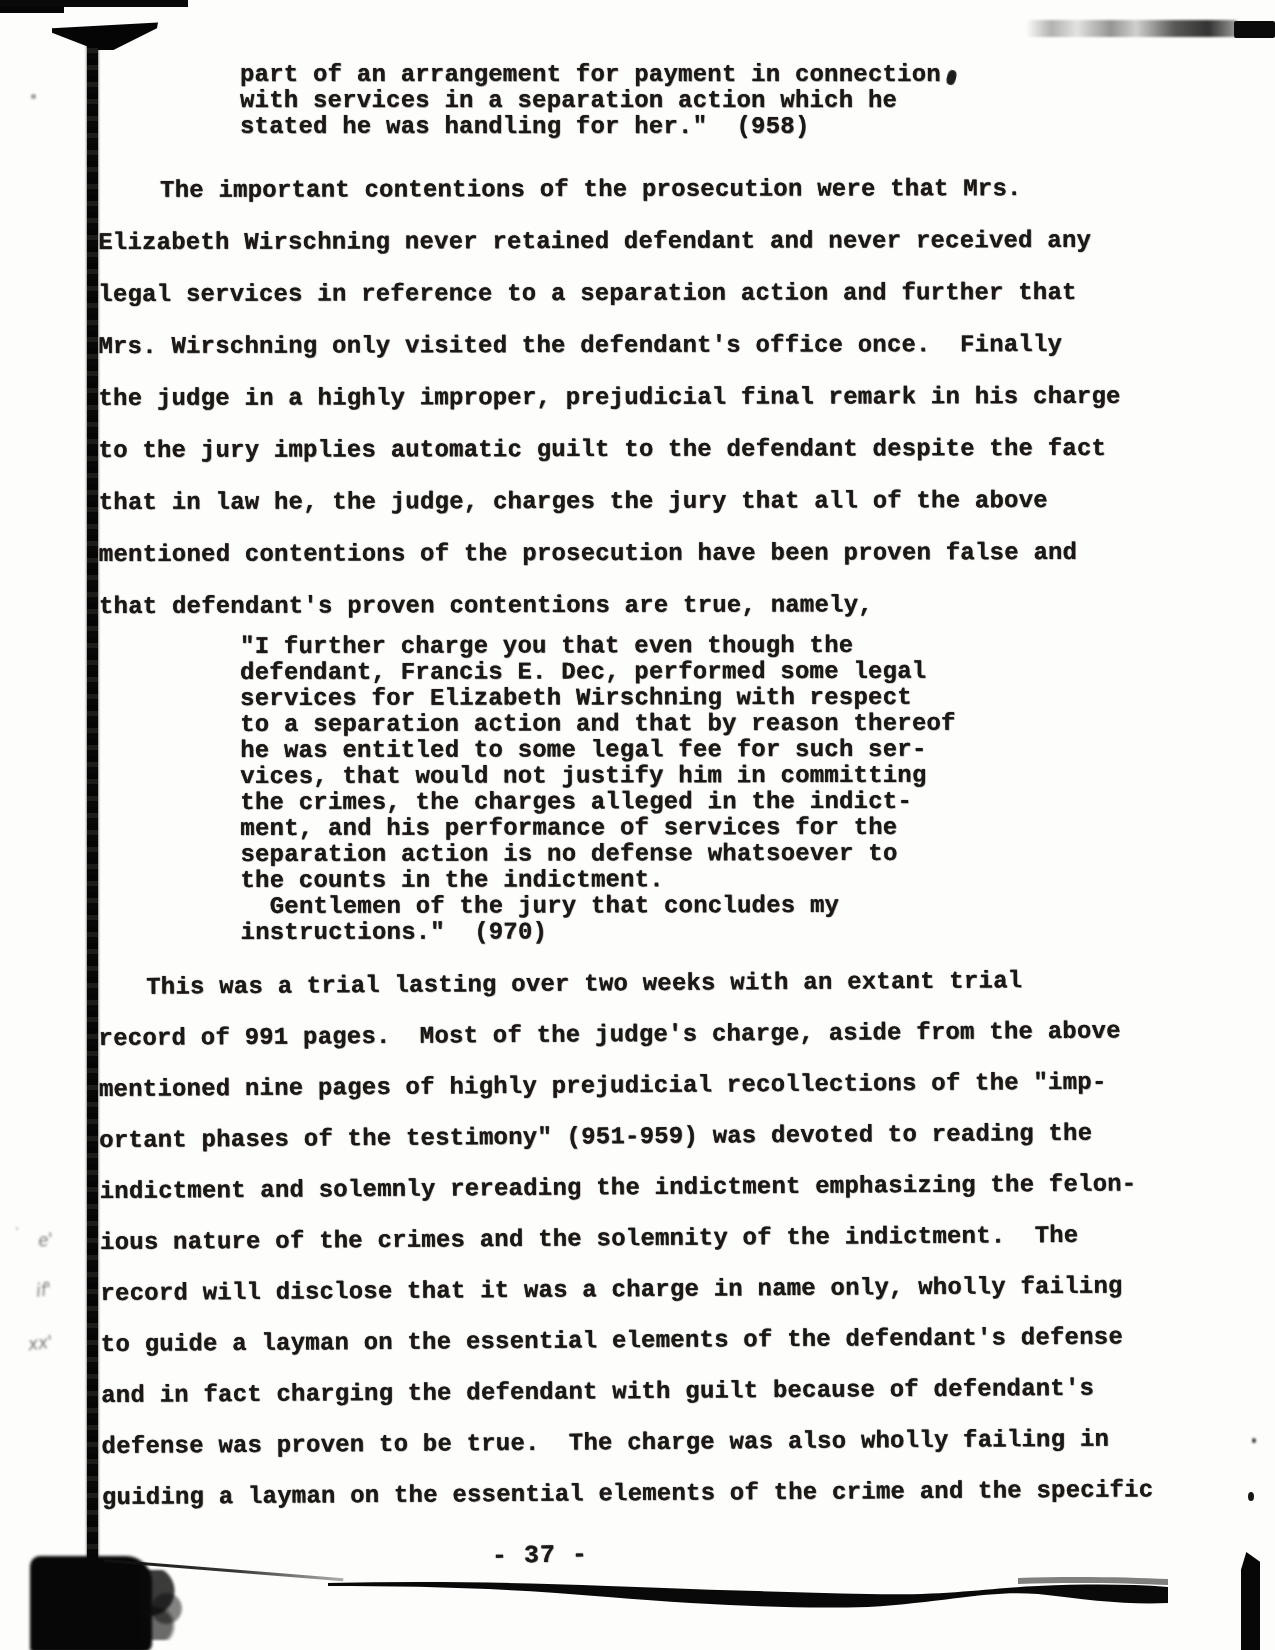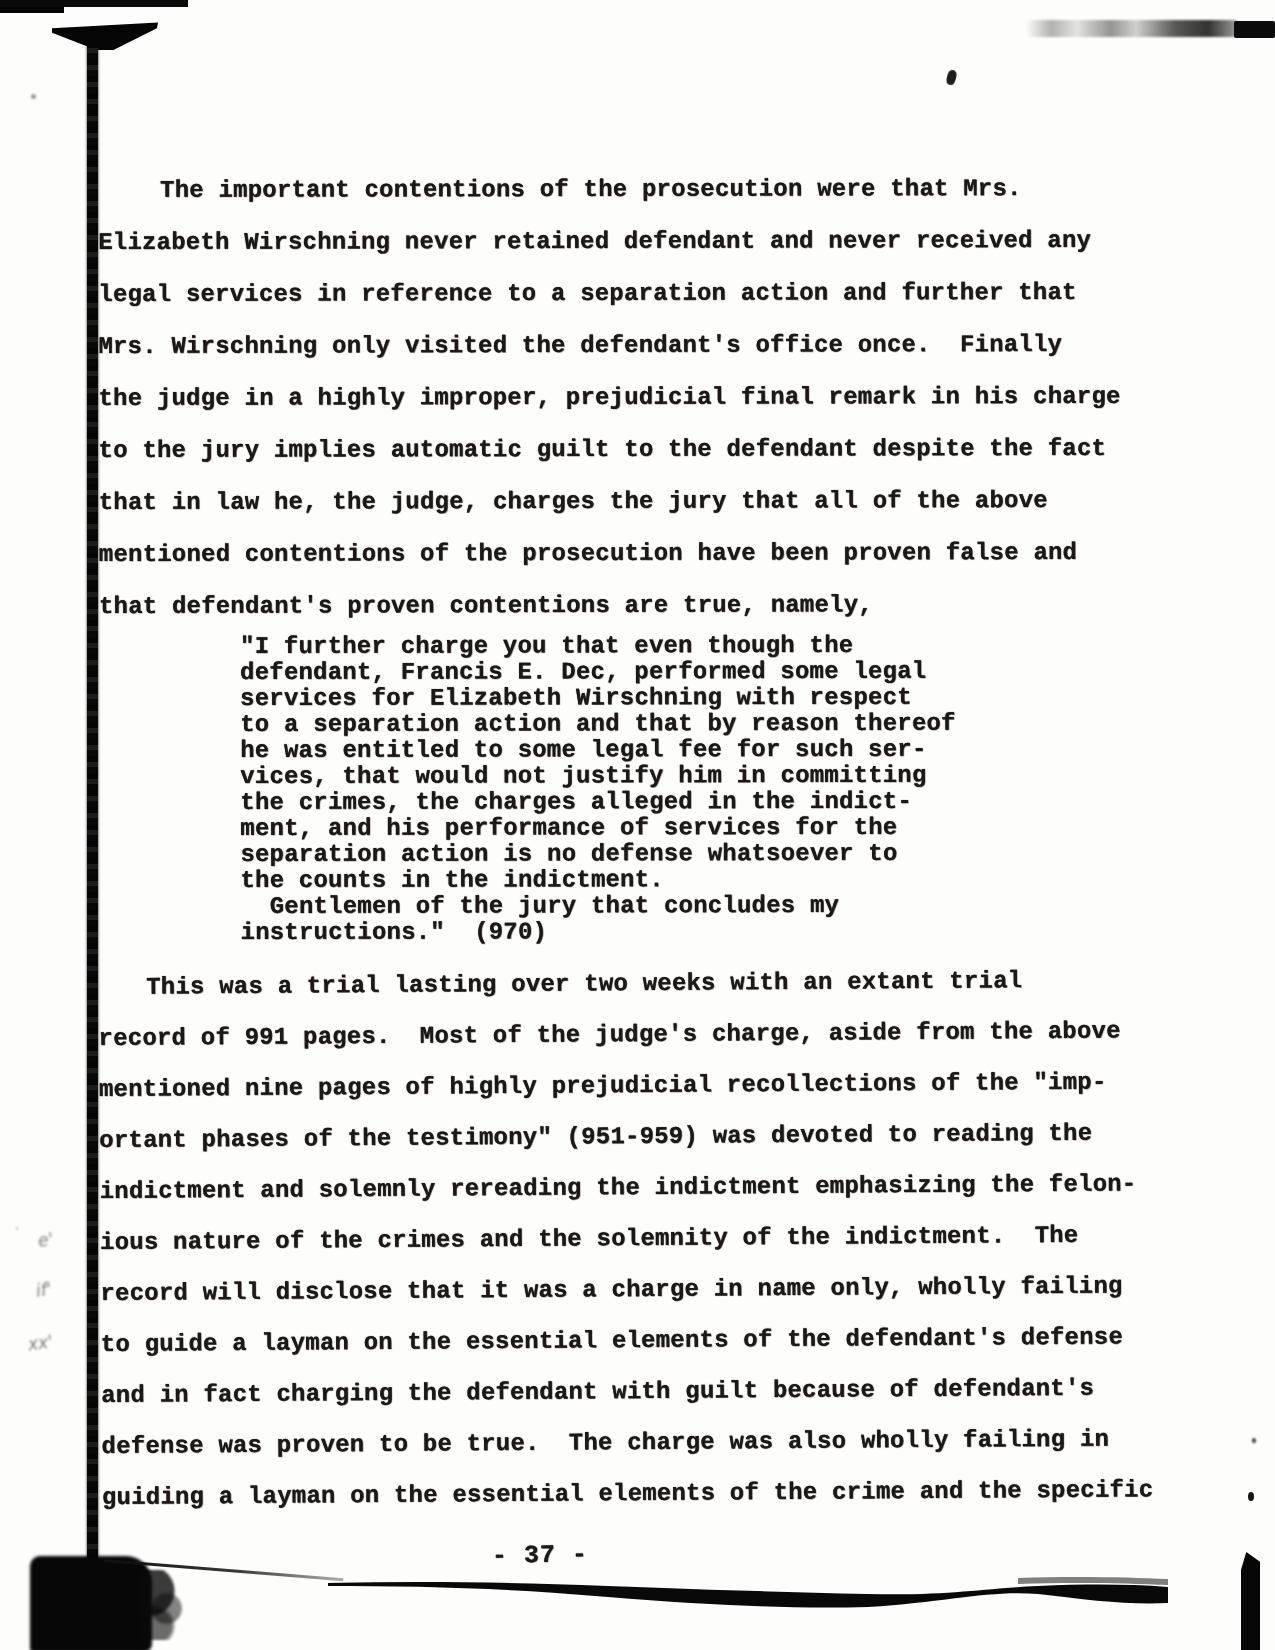--- a/index.html
+++ b/index.html
@@ -144,20 +144,25 @@
   </div>
   <div class="artifact bottomright-bar"></div>
   <div class="artifact br-speck-a"></div>
   <div class="artifact br-speck-b"></div>
 
   <div class="scribble scr-0">'</div>
   <div class="scribble scr-1">e'</div>
   <div class="scribble scr-2">if'</div>
   <div class="scribble scr-3">xx'</div>
 
+  <div class="tw quote-block intro-quote">
+    <div class="line">part of an arrangement for payment in connection</div>
+    <div class="line">with services in a separation action which he</div>
+    <div class="line">stated he was handling for her."  (958)</div>
+  </div>
 
   <div class="tw body-block para-contentions">
     <div class="line">The important contentions of the prosecution were that Mrs.</div>
     <div class="line">Elizabeth Wirschning never retained defendant and never received any</div>
     <div class="line">legal services in reference to a separation action and further that</div>
     <div class="line">Mrs. Wirschning only visited the defendant's office once.  Finally</div>
     <div class="line">the judge in a highly improper, prejudicial final remark in his charge</div>
     <div class="line">to the jury implies automatic guilt to the defendant despite the fact</div>
     <div class="line">that in law he, the judge, charges the jury that all of the above</div>
     <div class="line">mentioned contentions of the prosecution have been proven false and</div>

